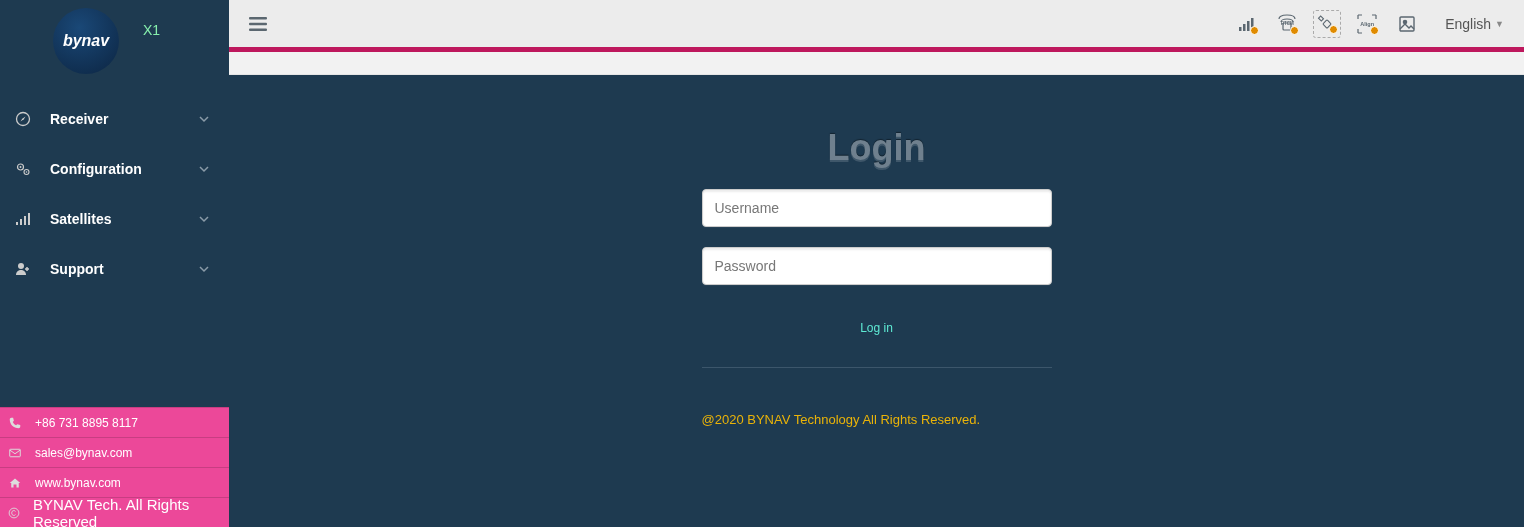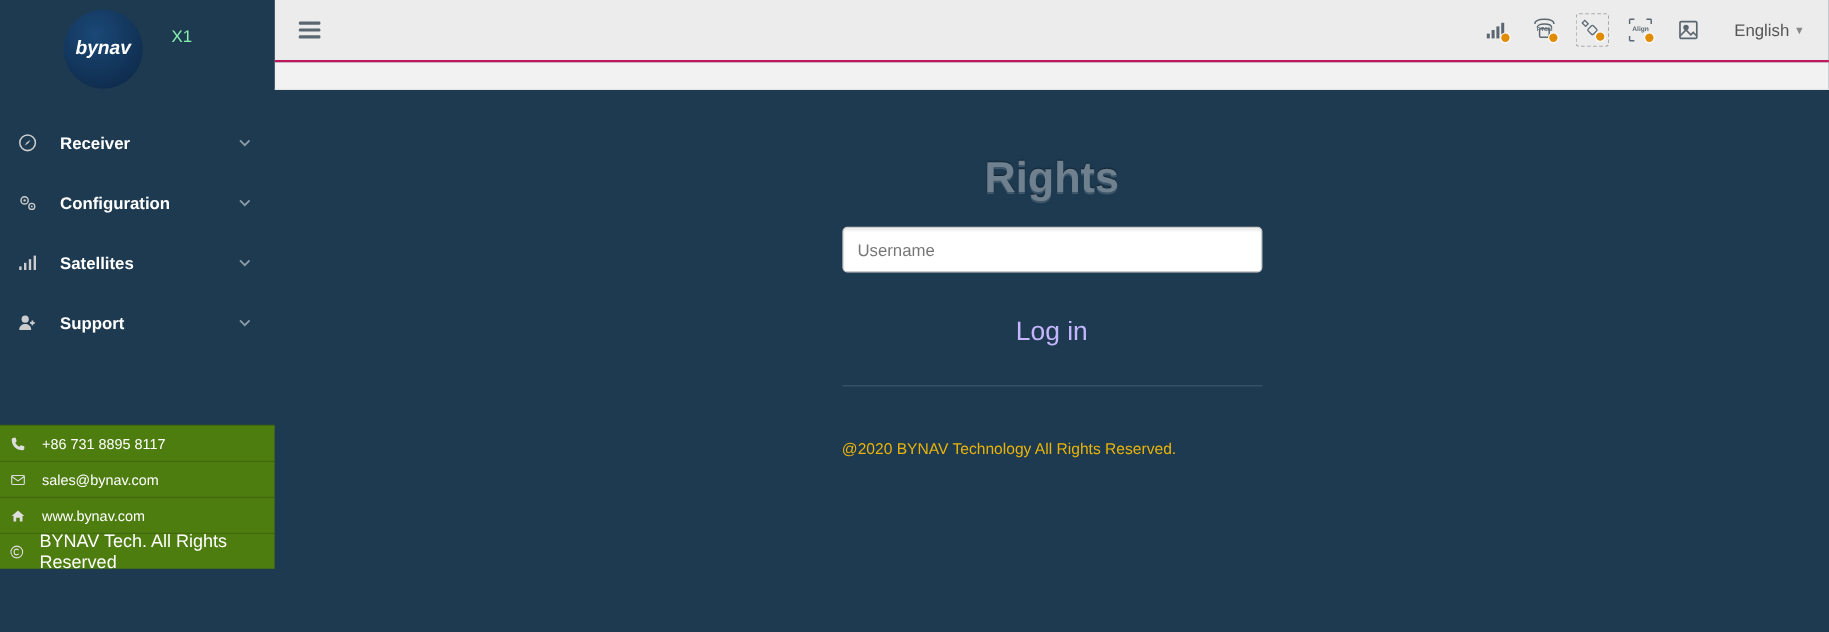--- a/index.html
+++ b/index.html
@@ -12,21 +12,21 @@
       width: 1524px;
       height: 527px;
       overflow: hidden;
       background: #1e3a50;
     }
     .sidebar {
       position: absolute;
       left: 0;
       top: 0;
       width: 229px;
-      height: 474px;
+      height: 527px;
       background: #1e3a50;
       display: flex;
       flex-direction: column;
     }
     .sidebar-header {
       height: 82px;
       display: flex;
       align-items: center;
       padding-left: 50px;
       gap: 20px;
@@ -78,21 +78,21 @@
     }
     .nav-label {
       flex: 1;
       font-weight: 700;
     }
     .nav-chevron {
       color: #8a9ba8;
       font-size: 12px;
     }
     .sidebar-footer {
-      background: #4d7c0f;
+      background: #ec4899;
     }
     .footer-row {
       display: flex;
       align-items: center;
       height: 30px;
       padding: 0 8px;
       color: #fff;
       font-size: 12px;
       gap: 13px;
       border-top: 1px solid rgba(0,0,0,0.15);
@@ -116,21 +116,21 @@
       display: flex;
       flex-direction: column;
     }
     .topbar {
       height: 52px;
       background: #ececec;
       display: flex;
       align-items: center;
       padding: 0 14px;
       gap: 8px;
-      border-bottom: 2px solid #be185d;
+      border-bottom: 5px solid #be185d;
       justify-content: space-between;
     }
     .hamburger {
       width: 30px;
       height: 30px;
       display: flex;
       align-items: center;
       justify-content: center;
       cursor: pointer;
       color: #5b6770;
@@ -209,22 +209,22 @@
       font-size: 14px;
       color: #555;
       margin-bottom: 20px;
       box-shadow: inset 0 2px 2px rgba(0,0,0,0.08), 0 1px 0 rgba(255,255,255,0.04);
     }
     .login-input::placeholder { color: #777; }
     .login-btn {
       align-self: center;
       background: transparent;
       border: none;
-      color: #c4b5fd;
-      font-size: 22px;
+      color: #5eead4;
+      font-size: 12px;
       padding: 8px 16px;
       cursor: pointer;
       margin-top: 8px;
       margin-bottom: 18px;
     }
     .divider {
       border: none;
       border-top: 1px solid #3c566b;
       margin-top: 6px;
       margin-bottom: 44px;
@@ -405,21 +405,22 @@
 
     <div class="lang-selector">
       <span>English</span>
       <span class="lang-caret">▼</span>
     </div>
   </div>
 
   <div class="sub-topbar"></div>
 
   <div class="content">
-    <div class="login-title">Rights</div>
+    <div class="login-title">Login</div>
     <form class="login-form">
       <input class="login-input" type="text" placeholder="Username" style="">
+      <input class="login-input" type="password" placeholder="Password" style="">
       <button class="login-btn" type="button">Log in</button>
       <hr class="divider">
       <div class="copyright">@2020 BYNAV Technology All Rights Reserved.</div>
     </form>
   </div>
 </div>
 
 </body></html>

